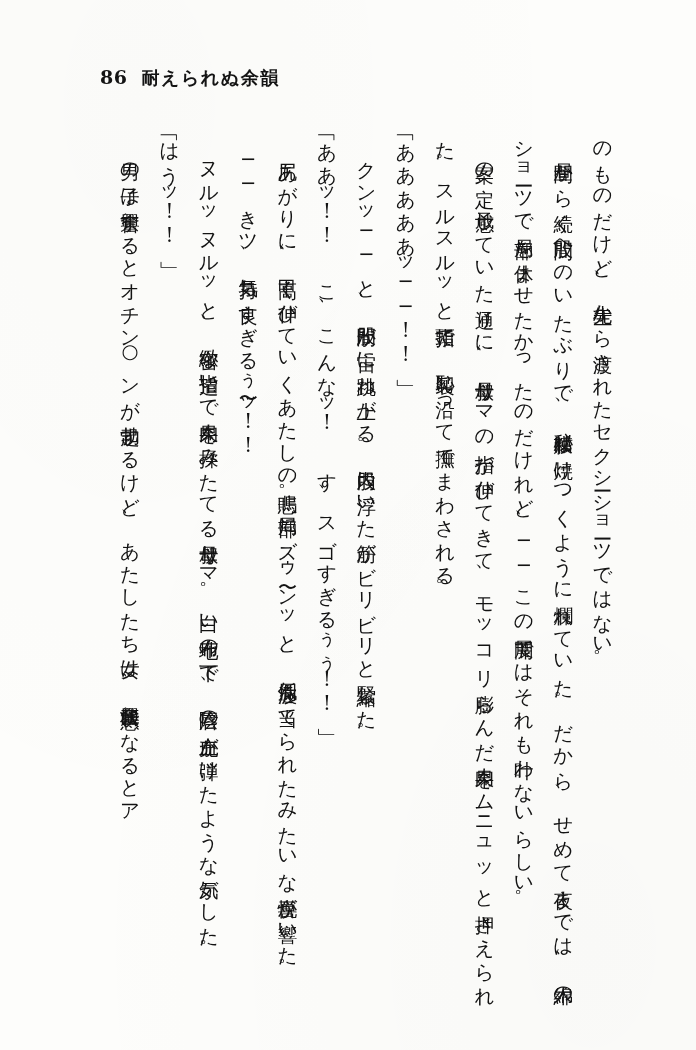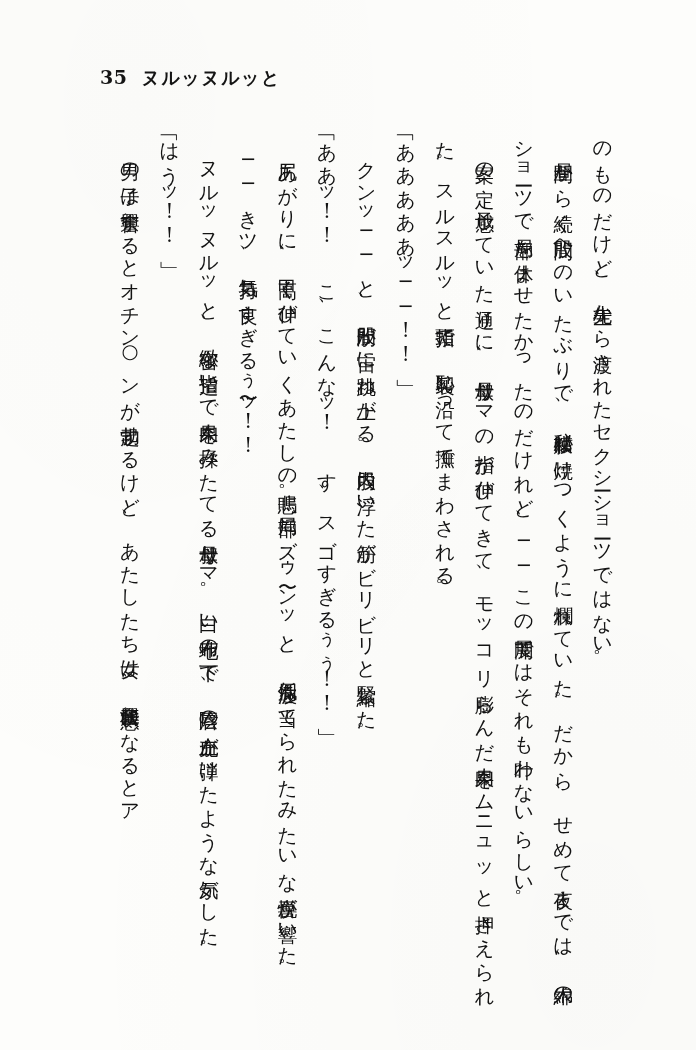--- a/index.html
+++ b/index.html
@@ -83,22 +83,22 @@
   .body-text p + p {
     margin-right: 0;
   }
 </style>
 </head>
 <body>
 
 <div class="page">
 
   <div class="header">
-    <span class="page-number">35</span>
-    <span class="chapter-title">ヌルッヌルッと</span>
+    <span class="page-number">86</span>
+    <span class="chapter-title">耐えられぬ余韻</span>
   </div>
 
   <div class="body-text">
     <p>のものだけど、先生から渡されたセクシーショーツではない。</p>
     <p class="indent">昼間から続く股間へのいたぶりで、秘粘膜は焼けつくように爛れていた。だから、せめて夜までは、木綿のショーツで局部を休ませたかったのだけれど、──この展開ではそれも叶わないらしい。</p>
     <p class="indent">案の定、予感していた通りに、叔母サマの指が伸びてきて、モッコリ膨らんだ肉果をムニュッと押さえられた。スルスルッと指頭で、恥裂に沿って撫でまわされる。</p>
     <p>「あああああッ──!!」</p>
     <p class="indent">クンッ──と、股間が宙に跳ね上がる。内股に浮いた筋がビリビリと緊縮した。</p>
     <p>「ああッ!! こ、こんなッ! す、スゴすぎるぅぅ!!」</p>
     <p class="indent">尻あがりに、甲高く伸びていくあたしの悲鳴。局部にズゥ〜ンッと、低周波を当てられたみたいな喜悦が響いた。</p>

